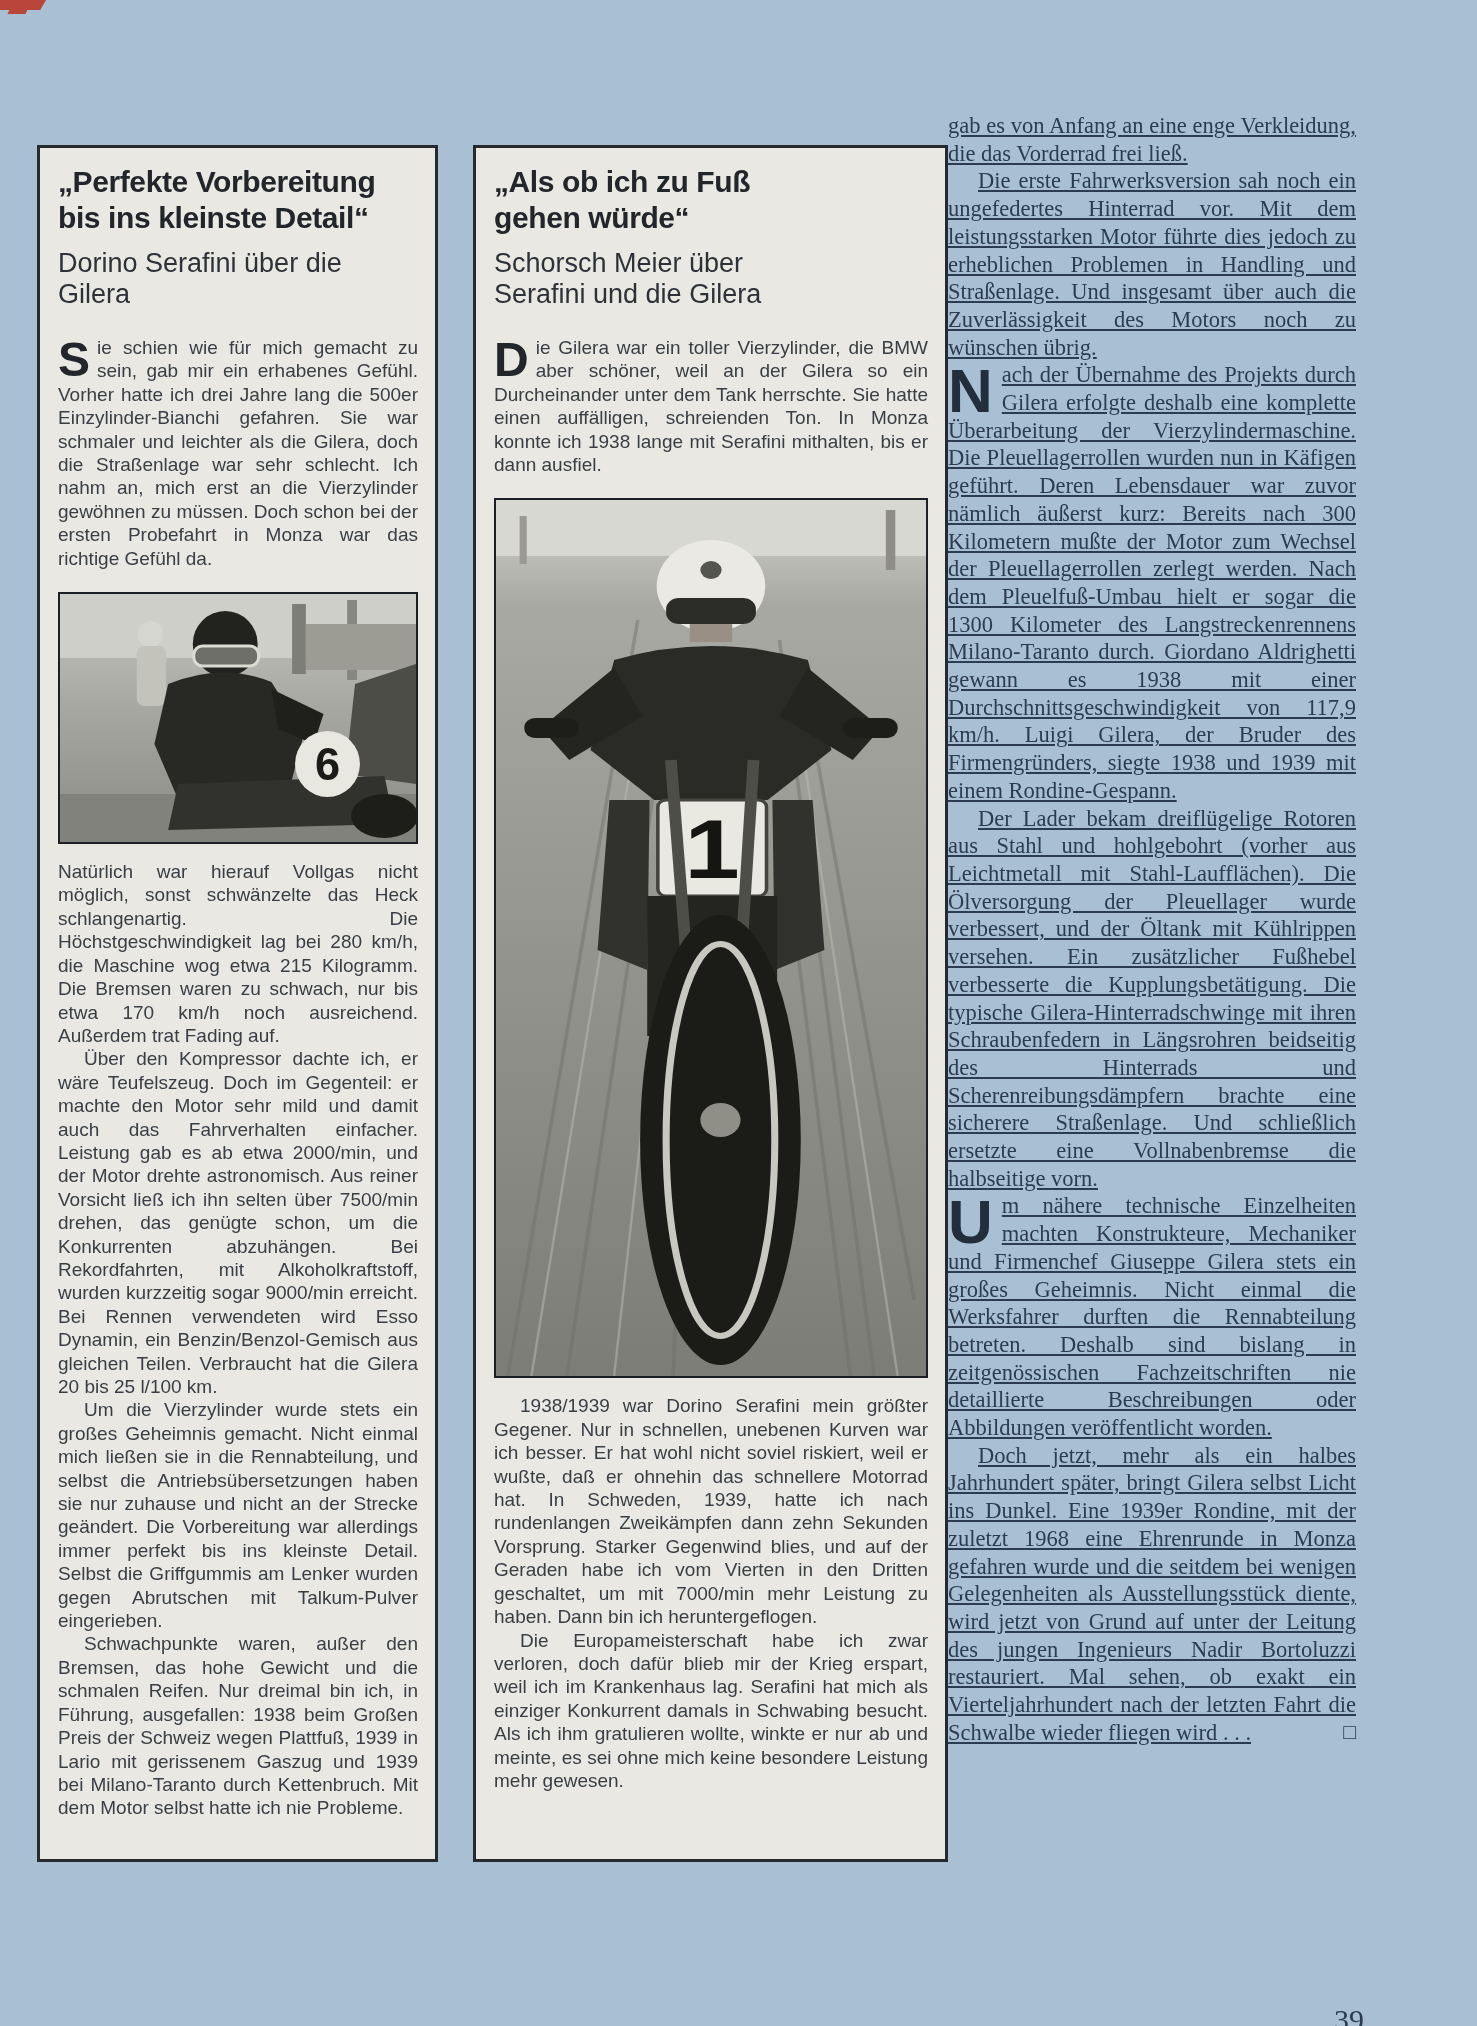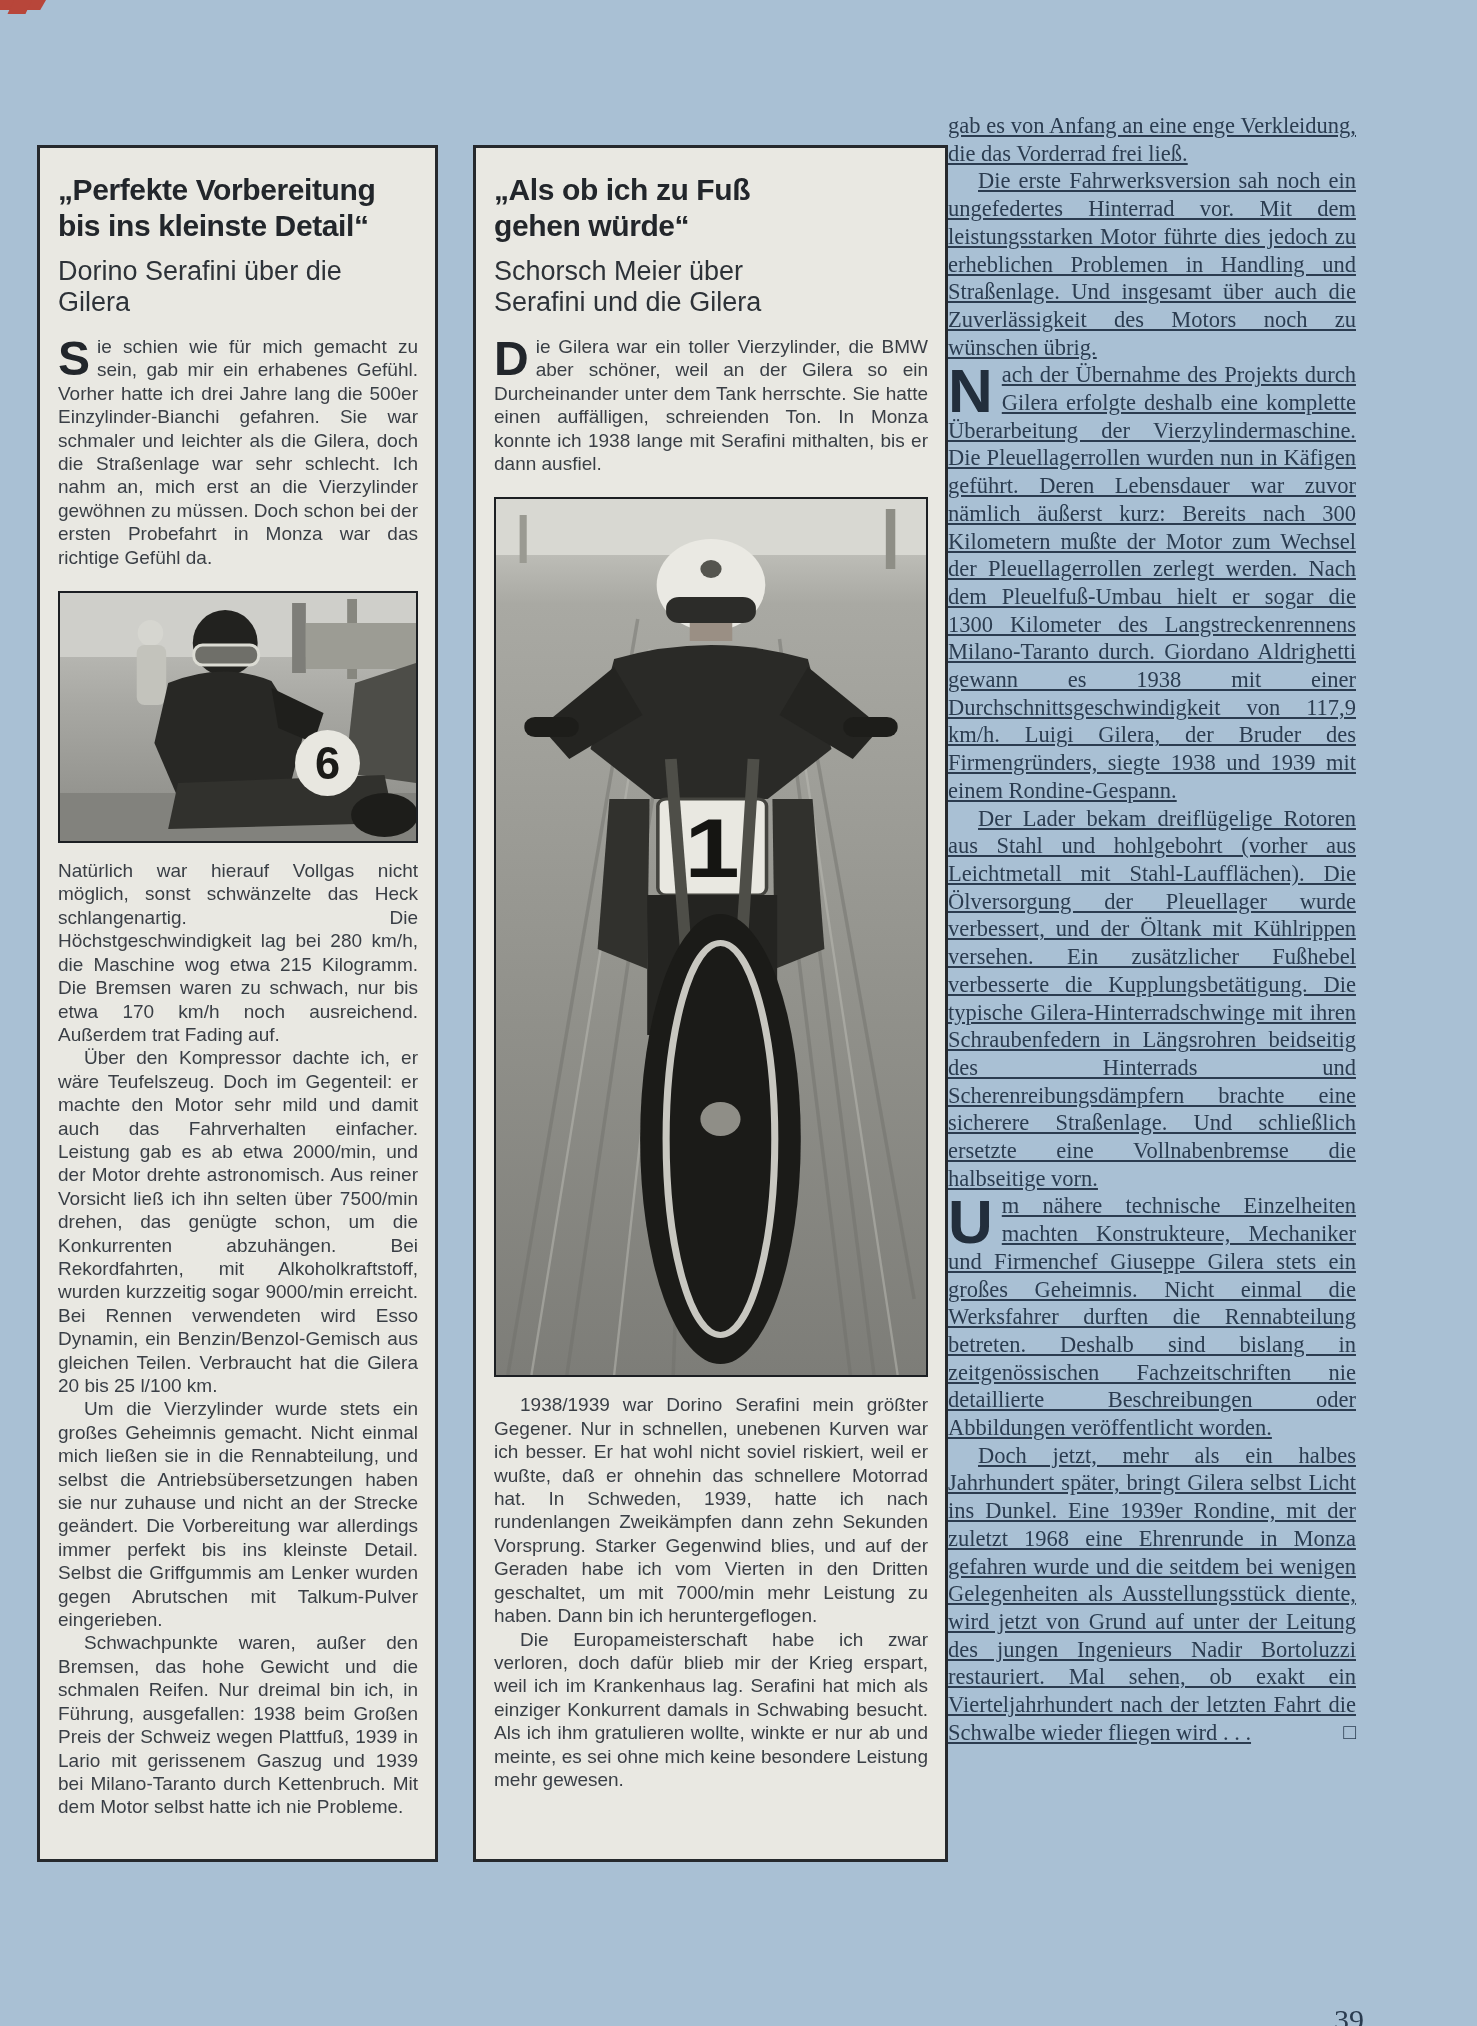--- a/index.html
+++ b/index.html
@@ -9,35 +9,35 @@
     background:#a9c0d4;
     overflow:hidden;
     font-family:"Liberation Sans",sans-serif;
   }
   .artifact{position:absolute;background:#b8463a;}
   .card{
     position:absolute;
     background:#e9e8e2;
     border:3px solid #26292d;
     box-sizing:border-box;
-    padding:24px 17px 0 18px;
+    padding:16px 17px 0 18px;
     overflow:hidden;
   }
   #left-card{left:37px;top:145px;width:401px;height:1717px;}
   #middle-card{left:473px;top:145px;width:475px;height:1717px;}
   .headline{
     font:bold 30px/36px "Liberation Sans",sans-serif;
     letter-spacing:-0.4px;
     color:#22262b;
     margin:0 0 12px 0;
   }
   .subhead{
     font:400 27px/31px "Liberation Sans",sans-serif;
     color:#2d3238;
-    margin:0 0 17px 0;
+    margin:0 0 26px 0;
   }
   .sans-body p{
     font:400 19px/23.4px "Liberation Sans",sans-serif;
     color:#393e45;
     text-align:justify;
     margin:0;
   }
   .sans-body p.indent{text-indent:26px;}
   .sans-body .dropcap{
     float:left;

